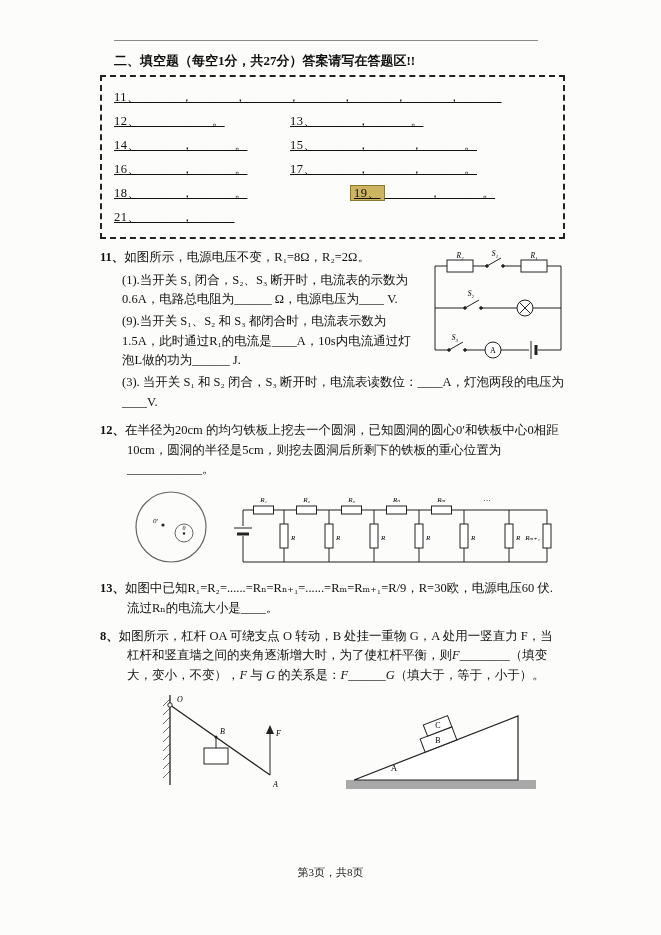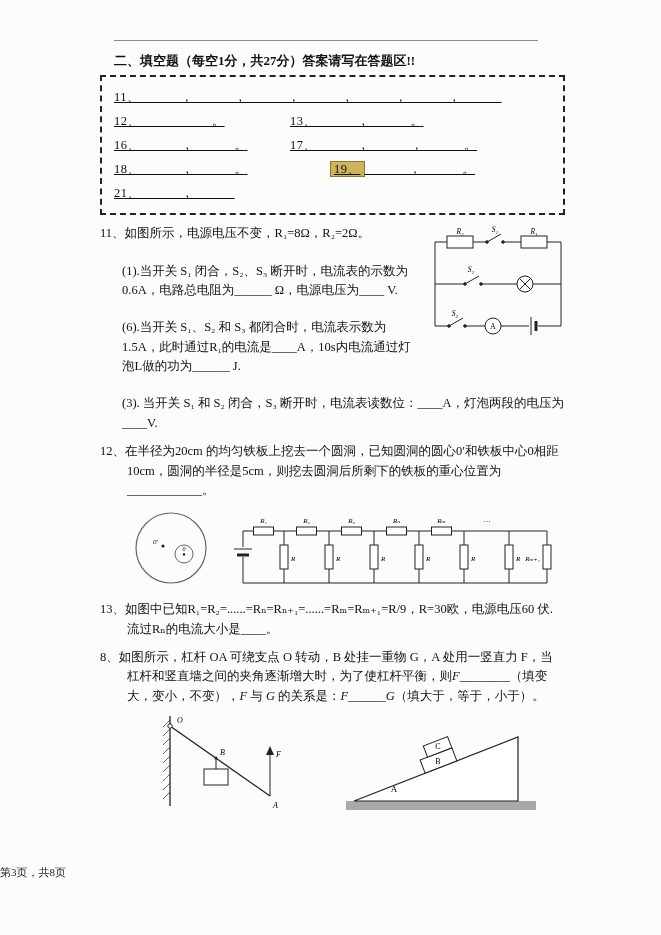--- a/index.html
+++ b/index.html
@@ -15,53 +15,57 @@
   }
   .page { padding:40px 96px 0 100px; height:100%; position:relative; }
   .top-rule { border-top:1.5px solid #8a8a8a; width:424px; margin:0 0 10px 14px; }
   .section-header { font-weight:bold; font-size:13px; margin:0 0 4px 14px; }
 
   .answer-box { border:2px dashed #222; padding:8px 10px 8px 12px; }
   .ab-row { display:flex; line-height:24px; white-space:nowrap; }
   .ab-left { width:176px; flex:none; }
   .ab-cell { letter-spacing:.5px;text-decoration:underline; }
   .hl19 { background:#cdb45e; border:1px solid #8d7a30; padding:0 3px; }
-  .indent19 { margin-left:40px; }
+  .indent19 { margin-left:60px; }
 
   .q { margin-top:9px; }
   .qp { padding-left:27px; text-indent:-27px; }
-  .qnum { font-weight:normal; }
-  .qsub { padding-left:22px; margin-top:18px; }
+  .qnum { font-weight:bold; }
+  .qsub { padding-left:22px; margin-top:3px; }
 
   .circuit-float { float:right; margin:2px 0 6px 10px; }
   .diagram-row { display:flex; align-items:flex-end; margin-top:6px; }
   .row-q12 { margin-left:24px; gap:10px; }
   .row-q14 { margin-left:48px; gap:48px; }
 
   svg text { font-family:"Liberation Serif","DejaVu Serif",serif; }
   .svg-label { font-style:italic; }
 
-  .footer { position:absolute; left:0; right:0; bottom:54px; font-size:11px; color:#222; }
+  .footer { position:absolute; left:0; right:0; bottom:54px; text-align:center; font-size:11px; color:#222; }
 </style>
 </head>
 <body>
 
 <div class="page">
 
   <div class="top-rule"></div>
 
   <div class="section-header">二、填空题（每空1分，共27分）答案请写在答题区!!</div>
 
   <div class="answer-box">
     <div class="ab-row">
       <span class="ab-cell">11、______，______，______，______，______，______，______</span>
     </div>
     <div class="ab-row">
       <span class="ab-cell ab-left">12、__________ 。</span>
       <span class="ab-cell">13、______，______。</span>
+    </div>
+    <div class="ab-row">
+      <span class="ab-cell ab-left">14、______，______。</span>
+      <span class="ab-cell">15、______，______，______。</span>
     </div>
     <div class="ab-row">
       <span class="ab-cell ab-left">16、______，______。</span>
       <span class="ab-cell">17、______，______，______。</span>
     </div>
     <div class="ab-row">
       <span class="ab-cell ab-left">18、______，______。</span>
       <span class="ab-cell indent19"><span class="hl19">19、</span><span> ______，______。</span></span>
     </div>
     <div class="ab-row">
@@ -105,21 +109,21 @@
       </g>
       <text x="29" y="7.5" font-size="7.5" text-anchor="middle" class="svg-label">R₂</text>
       <text x="64" y="6" font-size="7.5" text-anchor="middle" class="svg-label">S₁</text>
       <text x="103" y="7.5" font-size="7.5" text-anchor="middle" class="svg-label">R₁</text>
       <text x="40" y="46" font-size="7.5" text-anchor="middle" class="svg-label">S₂</text>
       <text x="24" y="90" font-size="7.5" text-anchor="middle" class="svg-label">S₃</text>
       <text x="62" y="103" font-size="8" text-anchor="middle">A</text>
     </svg>
     <p class="qp"><b class="qnum">11、</b><span>如图所示，电源电压不变，R₁=8Ω，R₂=2Ω。</span></p>
     <p class="qsub">(1).当开关 S₁ 闭合，S₂、S₃ 断开时，电流表的示数为0.6A，电路总电阻为______ Ω，电源电压为____ V.</p>
-    <p class="qsub">(6).当开关 S₁、S₂ 和 S₃ 都闭合时，电流表示数为1.5A，此时通过R₁的电流是____A，10s内电流通过灯泡L做的功为______ J.</p>
+    <p class="qsub">(9).当开关 S₁、S₂ 和 S₃ 都闭合时，电流表示数为1.5A，此时通过R₁的电流是____A，10s内电流通过灯泡L做的功为______ J.</p>
     <p class="qsub">(3). 当开关 S₁ 和 S₂ 闭合，S₃ 断开时，电流表读数位：____A，灯泡两段的电压为____V.</p>
   </div>
 
   <div class="q">
     <p class="qp"><b class="qnum">12、</b><span>在半径为20cm 的均匀铁板上挖去一个圆洞，已知圆洞的圆心0′和铁板中心0相距10cm，圆洞的半径是5cm，则挖去圆洞后所剩下的铁板的重心位置为____________。</span></p>
     <div class="diagram-row row-q12">
       <svg width="95" height="85" viewBox="0 0 95 85">
         <circle cx="47" cy="42" r="35" fill="none" stroke="#666" stroke-width="1.2"></circle>
         <circle cx="39" cy="40" r="1.6" fill="#222"></circle>
         <text x="29" y="38" font-size="7" class="svg-label">0′</text>

